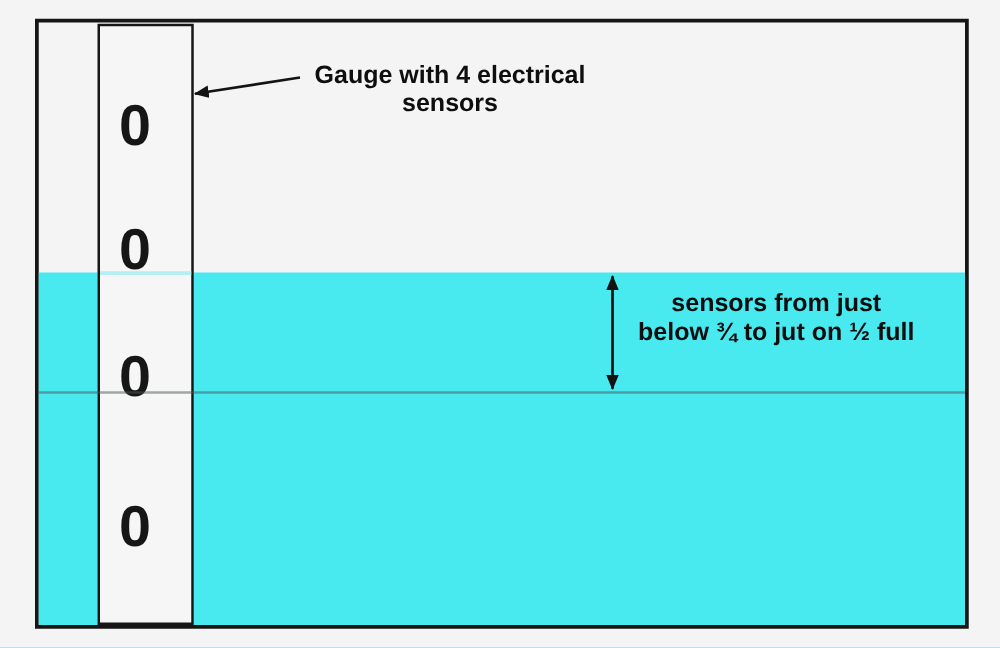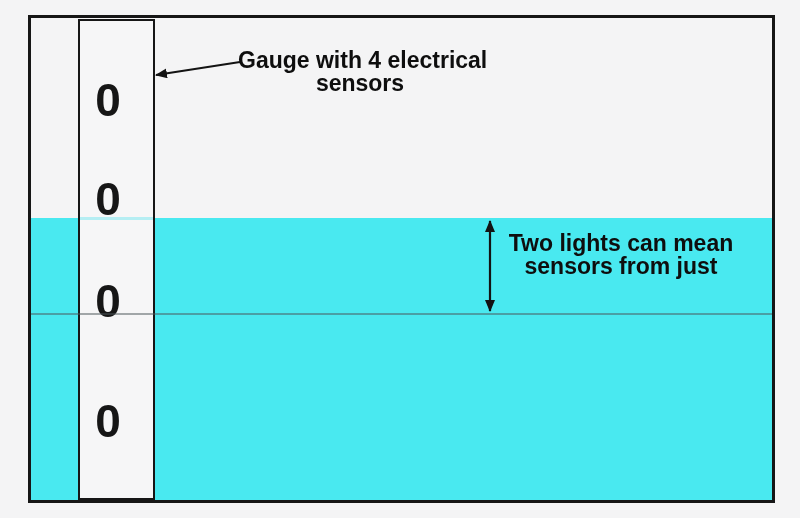--- a/index.html
+++ b/index.html
@@ -50,21 +50,21 @@
   .sensor.s3{top:257px}
   .sensor.s4{top:377px}
   .overlay-svg{
     position:absolute;left:0;top:0;z-index:6;pointer-events:none;
   }
   .overlay-svg .arrow-line{
     stroke:var(--arrow);stroke-width:2.2;fill:none;
   }
   .note{
     position:absolute;z-index:7;text-align:center;color:var(--text);
-    font-weight:bold;font-size:23px;line-height:23px;
+    font-weight:bold;font-size:20px;line-height:23px;
   }
   .note .line{white-space:nowrap;}
   #gauge-note{left:238px;top:49px;width:244px;}
   #range-note{left:498px;top:232px;width:246px;}
 </style>
 </head>
 <body>
 
 <div class="tank">
 
@@ -91,15 +91,15 @@
   <path class="arrow-line" d="M240,62 L156,75" marker-end="url(#ah)"></path>
   <path class="arrow-line" d="M490,221 L490,311" marker-start="url(#ah)" marker-end="url(#ah)"></path>
 </svg>
 
 <div class="note" id="gauge-note">
   <div class="line">Gauge with 4 electrical</div>
   <div class="line">sensors</div>
 </div>
 
 <div class="note" id="range-note">
-  <div class="line">Two lights can mean</div>
   <div class="line">sensors from just</div>
+  <div class="line">below ¾ to jut on ½ full</div>
 </div>
 
 </body></html>

